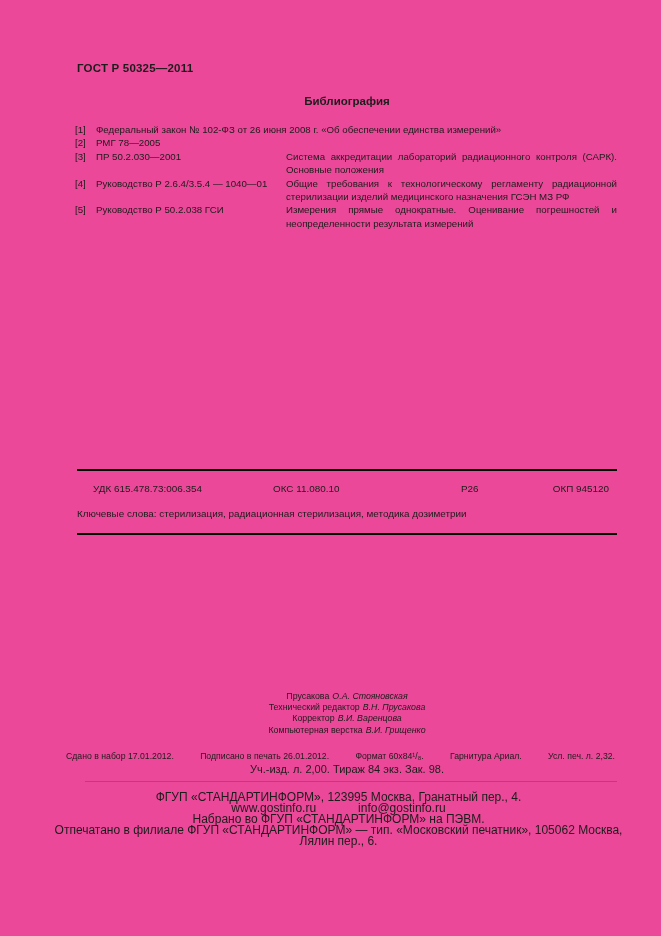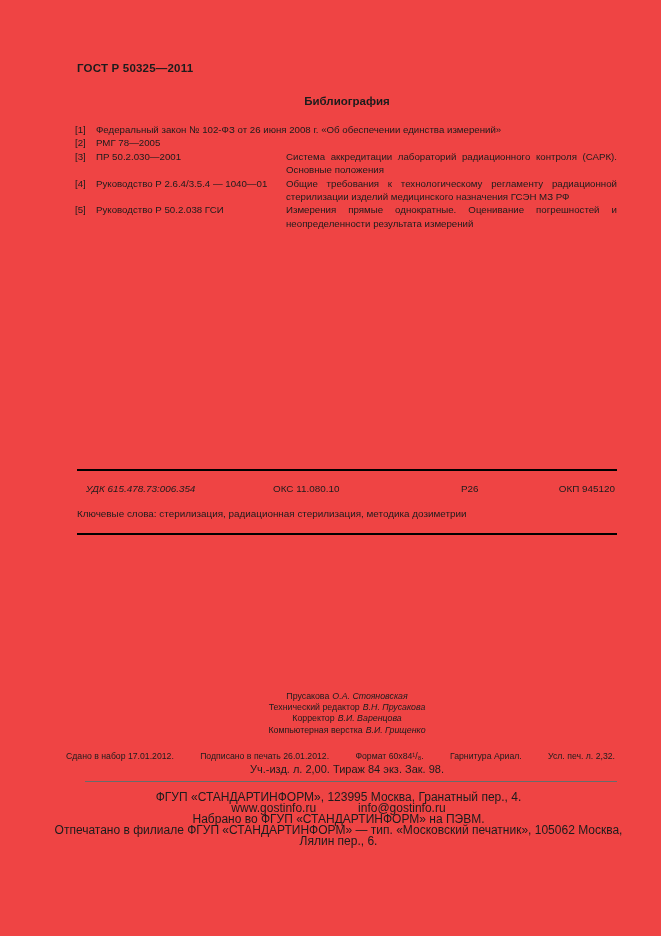--- a/index.html
+++ b/index.html
@@ -1,19 +1,19 @@
 <!DOCTYPE html>
 <html><head>
 <meta charset="utf-8">
 <style>
   html,body{margin:0;padding:0;background:#e8e8e8;}
   .page{
     position:relative;
     width:661px;height:936px;
-    background:#ef4444;
+    background:#ec4899;
     font-family:"Liberation Sans",sans-serif;
     color:#1c1c1c;
     overflow:hidden;
     margin:0 auto;
   }
   .std-code{
     position:absolute;left:77px;top:62px;
     font-size:11.5px;font-weight:bold;letter-spacing:.2px;
   }
   .section-title{
@@ -30,24 +30,24 @@
   .bib-desc{flex:1;text-align:justify;}
   .bib-full{flex:1;}
   .rule{position:absolute;left:77px;right:44px;background:#000;}
   .rule-1{top:469px;height:2px;}
   .rule-2{top:533px;height:2px;}
   .rule-3{left:85px;top:781px;height:1px;background:#6a6a6a;}
   .class-row{
     position:absolute;left:77px;right:44px;top:483px;
     font-size:9.9px;height:12px;
   }
-  .class-row .udk{position:absolute;left:9px;font-style:italic;}
+  .class-row .udk{position:absolute;left:16px;}
   .class-row .oks{position:absolute;left:196px;}
   .class-row .grp{position:absolute;left:384px;}
-  .class-row .okp{position:absolute;right:2px;}
+  .class-row .okp{position:absolute;right:8px;}
   .keywords{
     position:absolute;left:77px;right:44px;top:508px;
     font-size:9.9px;
   }
   .credits{
     position:absolute;left:77px;right:44px;top:691px;
     text-align:center;font-size:8.8px;line-height:11.2px;
   }
   .credit-role{margin-right:3px;}
   .credit-name{font-style:italic;}

